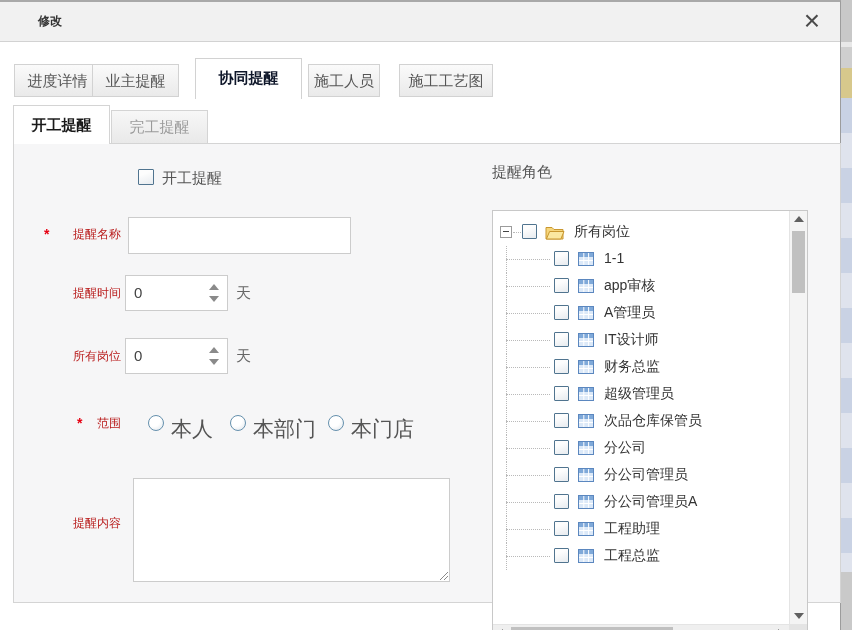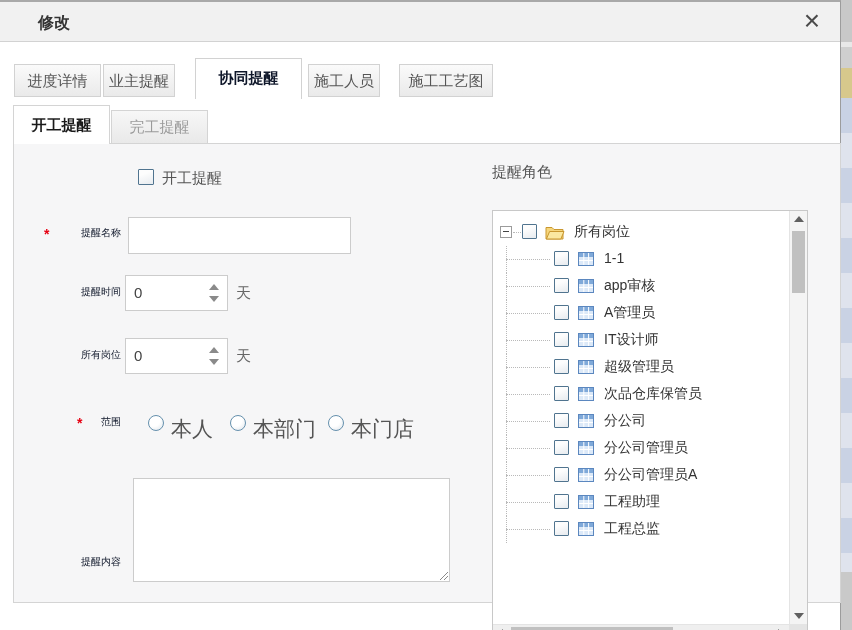--- a/index.html
+++ b/index.html
@@ -15,50 +15,50 @@
   .sl-sel { position:absolute; top:68px; left:0; right:0; height:30px; background:#d7c88c; }
   .sl-rows{ position:absolute; top:98px; left:0; right:0; height:474px;
             background:repeating-linear-gradient(180deg,#c9d2e4 0 35px,#dfe3ed 35px 70px); }
   .sl-bot { position:absolute; top:572px; left:0; right:0; height:58px; background:#c9c9c9; }
 
   
   #dialog { position:absolute; left:0; top:0; width:841px; height:630px; background:#fff;
             border-top:2px solid #a9a9a9; border-right:1px solid #9c9c9c; z-index:1; }
   #titlebar { position:absolute; left:0; top:0; width:100%; height:40px; background:#f1f1f1;
               border-bottom:1px solid #d2d2d2; }
-  #dlg-title { position:absolute; left:38px; top:11px; font-size:16px; font-weight:bold; color:#333; }
+  #dlg-title { position:absolute; left:38px; top:11px; font-size:12px; font-weight:bold; color:#333; }
   #dlg-close { position:absolute; right:12px; top:2px; width:32px; height:34px; font-size:28px;
                color:#4a4a4a; text-align:center; line-height:34px; cursor:pointer; font-weight:300; }
 
   
   .tab { position:absolute; height:33px; top:62px; background:linear-gradient(#fafafa,#eaeaea);
          border:1px solid #d2d2d2; color:#555; font-size:15px; text-align:center; line-height:31px;
          cursor:pointer; }
   .tab.active { top:56px; height:41px; background:#fff; border-bottom:none; color:#0f172a;
                 font-weight:bold; line-height:38px; z-index:3; }
   #tab-0 { left:14px;  width:87px; }
-  #tab-1 { left:103px; width:72px; }
+  #tab-1 { left:92px; width:87px; }
   #tab-2 { left:195px; width:107px; }
   #tab-3 { left:308px; width:72px; }
   #tab-4 { left:399px; width:94px; }
 
   
   .subtab { position:absolute; font-size:15px; text-align:center; cursor:pointer; }
   #subtab-0 { left:13px; top:103px; width:97px; height:39px; background:#fff;
               border:1px solid #d4d4d4; border-bottom:none; font-weight:bold; color:#1a1a1a;
               line-height:37px; z-index:3; }
   #subtab-1 { left:111px; top:108px; width:97px; height:34px;
               background:linear-gradient(#f7f7f7,#e9e9e9); border:1px solid #d4d4d4;
               color:#9a9a9a; line-height:32px; z-index:1; }
 
   
   #panel { position:absolute; left:13px; top:141px; width:828px; height:460px;
            border:1px solid #d4d4d4; background:#f6f6f7; z-index:2; }
 
-  .flabel { position:absolute; width:67px; text-align:right; font-size:10px; color:#0f172a; }
+  .flabel { position:absolute; width:67px; text-align:right; font-size:12px; color:#b91c1c; }
   .req { position:absolute; color:#e60012; font-size:14px; font-weight:bold; }
   .unit { position:absolute; font-size:15px; color:#666; }
 
   .checkbox { position:absolute; width:16px; height:16px; border:1px solid #50748f; border-radius:1px;
               background:linear-gradient(160deg,#fdfdfd 30%,#e7ebef); cursor:pointer; }
   .chk-label { position:absolute; font-size:15px; color:#555; cursor:default; }
 
   #in-name { position:absolute; left:114px; top:73px; width:223px; height:37px; border:1px solid #ccc;
              background:#fff; font-size:14px; padding:0 8px; color:#333; outline:none; }
 
@@ -182,21 +182,21 @@
 
       <span class="req" style="left:63px; top:271px;">*</span>
       <div class="flabel" style="left:40px; top:271px; width:67px;">范围</div>
       <div class="radio" style="left:134px; top:271px;"></div>
       <span class="radio-label" style="left:157px; top:271px;">本人</span>
       <div class="radio" style="left:216px; top:271px;"></div>
       <span class="radio-label" style="left:239px; top:271px;">本部门</span>
       <div class="radio" style="left:314px; top:271px;"></div>
       <span class="radio-label" style="left:337px; top:271px;">本门店</span>
 
-      <div class="flabel" style="left:40px; top:371px;margin-top:40px;">提醒内容</div>
+      <div class="flabel" style="left:40px; top:371px;">提醒内容</div>
       <textarea id="ta-content" style=""></textarea>
       <div id="ta-handle"></div>
 
       <div id="roles-header">提醒角色</div>
       <div id="tree-box">
         <div id="tree-main">
           <div id="tree-content">
 
             <div class="trow">
               <span class="expander">
@@ -249,20 +249,31 @@
             <div class="trow">
                 <span class="vline"></span>
                 <span class="hline"></span>
                 <div class="checkbox child-chk"></div>
                 <span class="ticon child-icon"><svg width="16" height="16" viewBox="0 0 16 16">
                     <rect x="0.5" y="1.5" width="15" height="13" fill="#dce9f8" stroke="#5b87bf"></rect>
                     <rect x="1" y="2" width="14" height="4" fill="#7fa9d9"></rect>
                     <path d="M1 9.5 H15 M5.8 2 V14 M10.6 2 V14" stroke="#ffffff" stroke-width="1" fill="none"></path>
                   </svg></span>
                 <span class="t-label child-label">IT设计师</span>
+              </div>
+            <div class="trow">
+                <span class="vline"></span>
+                <span class="hline"></span>
+                <div class="checkbox child-chk"></div>
+                <span class="ticon child-icon"><svg width="16" height="16" viewBox="0 0 16 16">
+                    <rect x="0.5" y="1.5" width="15" height="13" fill="#dce9f8" stroke="#5b87bf"></rect>
+                    <rect x="1" y="2" width="14" height="4" fill="#7fa9d9"></rect>
+                    <path d="M1 9.5 H15 M5.8 2 V14 M10.6 2 V14" stroke="#ffffff" stroke-width="1" fill="none"></path>
+                  </svg></span>
+                <span class="t-label child-label">财务总监</span>
               </div>
             <div class="trow">
                 <span class="vline"></span>
                 <span class="hline"></span>
                 <div class="checkbox child-chk"></div>
                 <span class="ticon child-icon"><svg width="16" height="16" viewBox="0 0 16 16">
                     <rect x="0.5" y="1.5" width="15" height="13" fill="#dce9f8" stroke="#5b87bf"></rect>
                     <rect x="1" y="2" width="14" height="4" fill="#7fa9d9"></rect>
                     <path d="M1 9.5 H15 M5.8 2 V14 M10.6 2 V14" stroke="#ffffff" stroke-width="1" fill="none"></path>
                   </svg></span>

